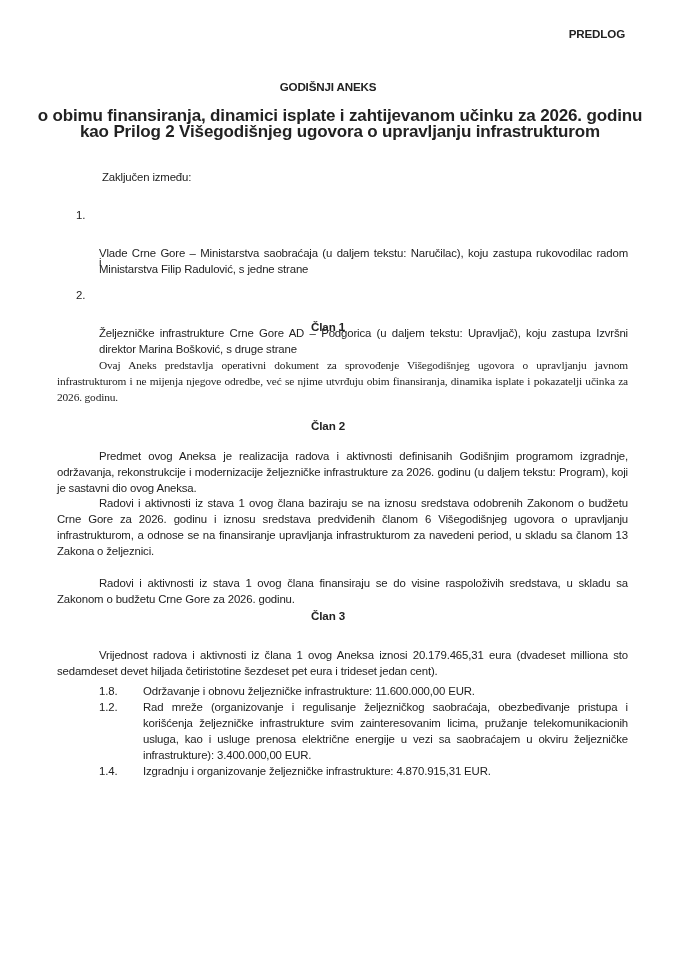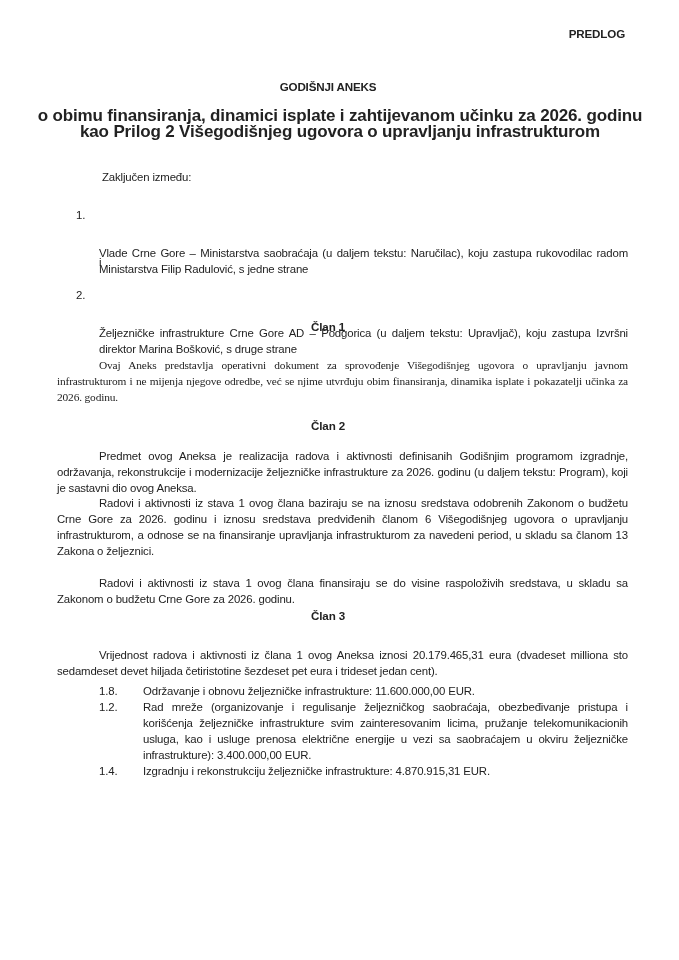--- a/index.html
+++ b/index.html
@@ -84,15 +84,15 @@
   <div class="sub-item">
     <span class="n">1.8.</span>
     <div>Održavanje i obnovu željezničke infrastrukture: 11.600.000,00 EUR.</div>
   </div>
   <div class="sub-item">
     <span class="n">1.2.</span>
     <div>Rad mreže (organizovanje i regulisanje željezničkog saobraćaja, obezbeđivanje pristupa i korišćenja željezničke infrastrukture svim zainteresovanim licima, pružanje telekomunikacionih usluga, kao i usluge prenosa električne energije u vezi sa saobraćajem u okviru željezničke infrastrukture): 3.400.000,00 EUR.</div>
   </div>
   <div class="sub-item">
     <span class="n">1.4.</span>
-    <div>Izgradnju i rekonstrukciju željezničke infrastrukture: 4.870.915,31 EUR.</div>
+    <div>Izgradnju i organizovanje željezničke infrastrukture: 4.870.915,31 EUR.</div>
   </div>
 </div>
 
 </body></html>

